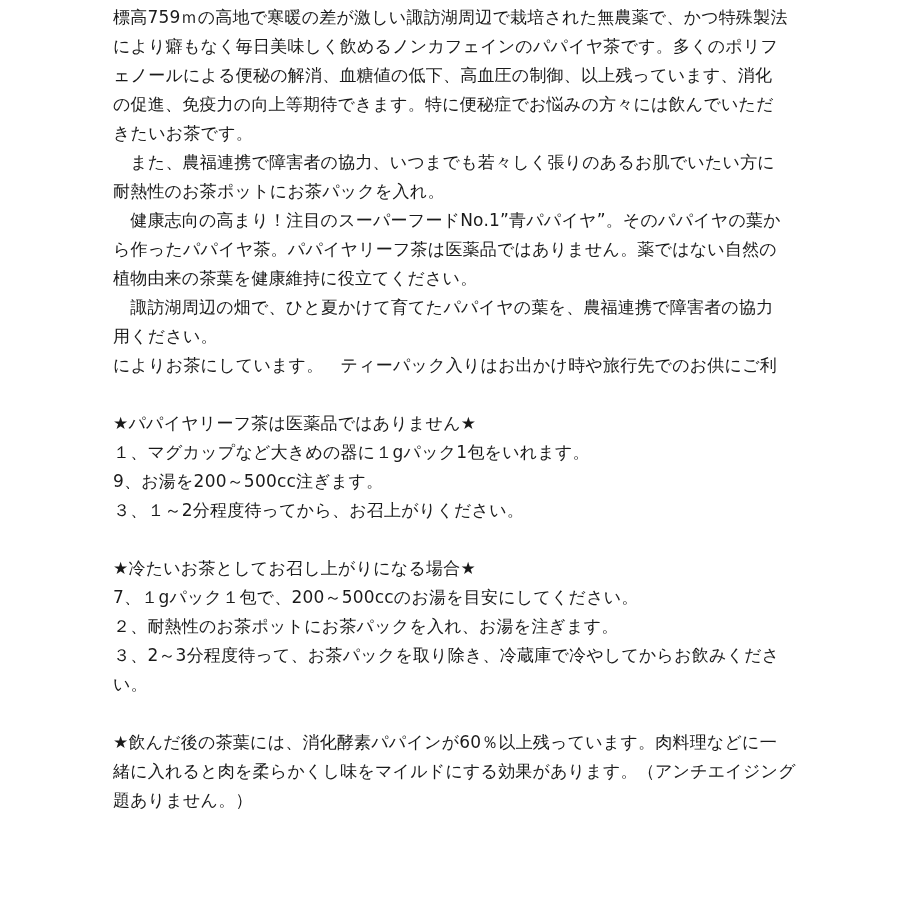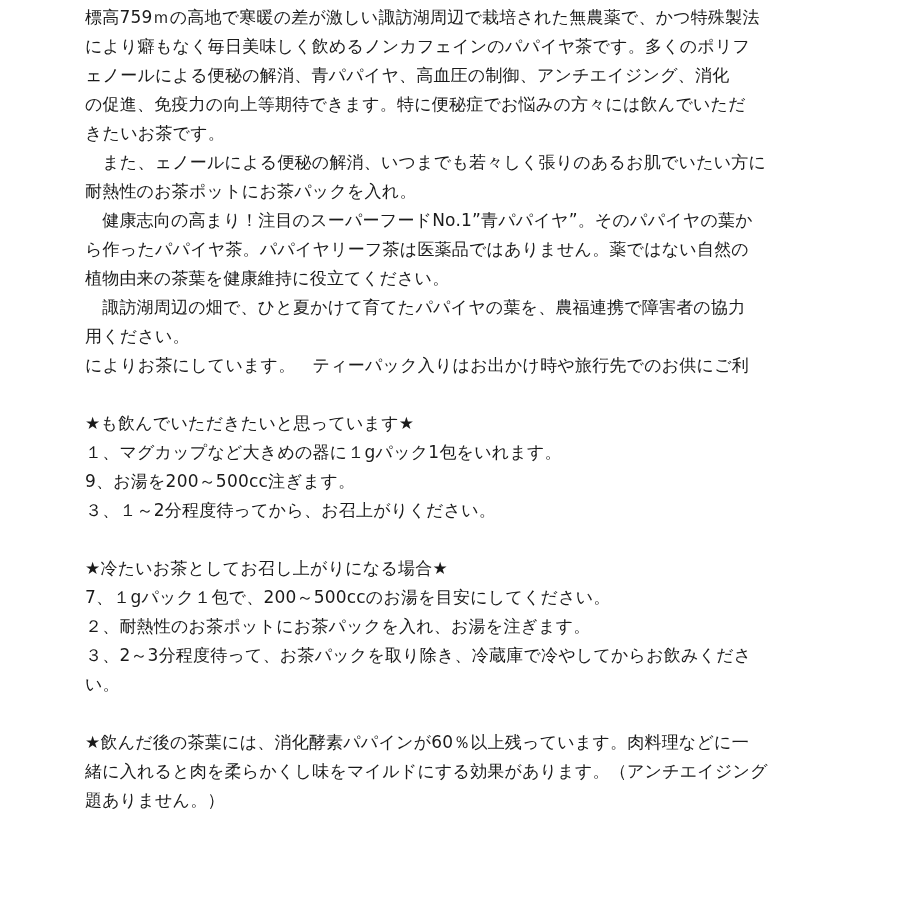--- a/index.html
+++ b/index.html
@@ -20,49 +20,50 @@
       left: 85px;
       top: 3px;
       width: 725px;
       font-size: 17px;
       line-height: 29px;
       letter-spacing: 0.2px;
     }
     .line {
       white-space: nowrap;
       height: 29px;
+      margin-left: 28px;
     }
     .blank {
       height: 29px;
     }
   </style>
 </head>
 <body>
 
 <div class="doc">
   <div>
     <div class="line">標高759ｍの高地で寒暖の差が激しい諏訪湖周辺で栽培された無農薬で、かつ特殊製法</div>
     <div class="line">により癖もなく毎日美味しく飲めるノンカフェインのパパイヤ茶です。多くのポリフ</div>
-    <div class="line">ェノールによる便秘の解消、青パパイヤ、高血圧の制御、アンチエイジング、消化</div>
+    <div class="line">ェノールによる便秘の解消、血糖値の低下、高血圧の制御、以上残っています、消化</div>
     <div class="line">の促進、免疫力の向上等期待できます。特に便秘症でお悩みの方々には飲んでいただ</div>
     <div class="line">きたいお茶です。</div>
-    <div class="line">　また、ェノールによる便秘の解消、いつまでも若々しく張りのあるお肌でいたい方に</div>
+    <div class="line">　また、農福連携で障害者の協力、いつまでも若々しく張りのあるお肌でいたい方に</div>
     <div class="line">耐熱性のお茶ポットにお茶パックを入れ。</div>
     <div class="line">　健康志向の高まり！注目のスーパーフードNo.1”青パパイヤ”。そのパパイヤの葉か</div>
     <div class="line">ら作ったパパイヤ茶。パパイヤリーフ茶は医薬品ではありません。薬ではない自然の</div>
     <div class="line">植物由来の茶葉を健康維持に役立てください。</div>
     <div class="line">　諏訪湖周辺の畑で、ひと夏かけて育てたパパイヤの葉を、農福連携で障害者の協力</div>
     <div class="line">用ください。</div>
     <div class="line">によりお茶にしています。　ティーパック入りはお出かけ時や旅行先でのお供にご利</div>
   </div>
 
   <div class="blank"></div>
 
   <div>
-    <div class="line">★も飲んでいただきたいと思っています★</div>
+    <div class="line">★パパイヤリーフ茶は医薬品ではありません★</div>
     <div class="line">１、マグカップなど大きめの器に１gパック1包をいれます。</div>
     <div class="line">9、お湯を200～500cc注ぎます。</div>
     <div class="line">３、１～2分程度待ってから、お召上がりください。</div>
   </div>
 
   <div class="blank"></div>
 
   <div>
     <div class="line">★冷たいお茶としてお召し上がりになる場合★</div>
     <div class="line">7、１gパック１包で、200～500ccのお湯を目安にしてください。</div>

